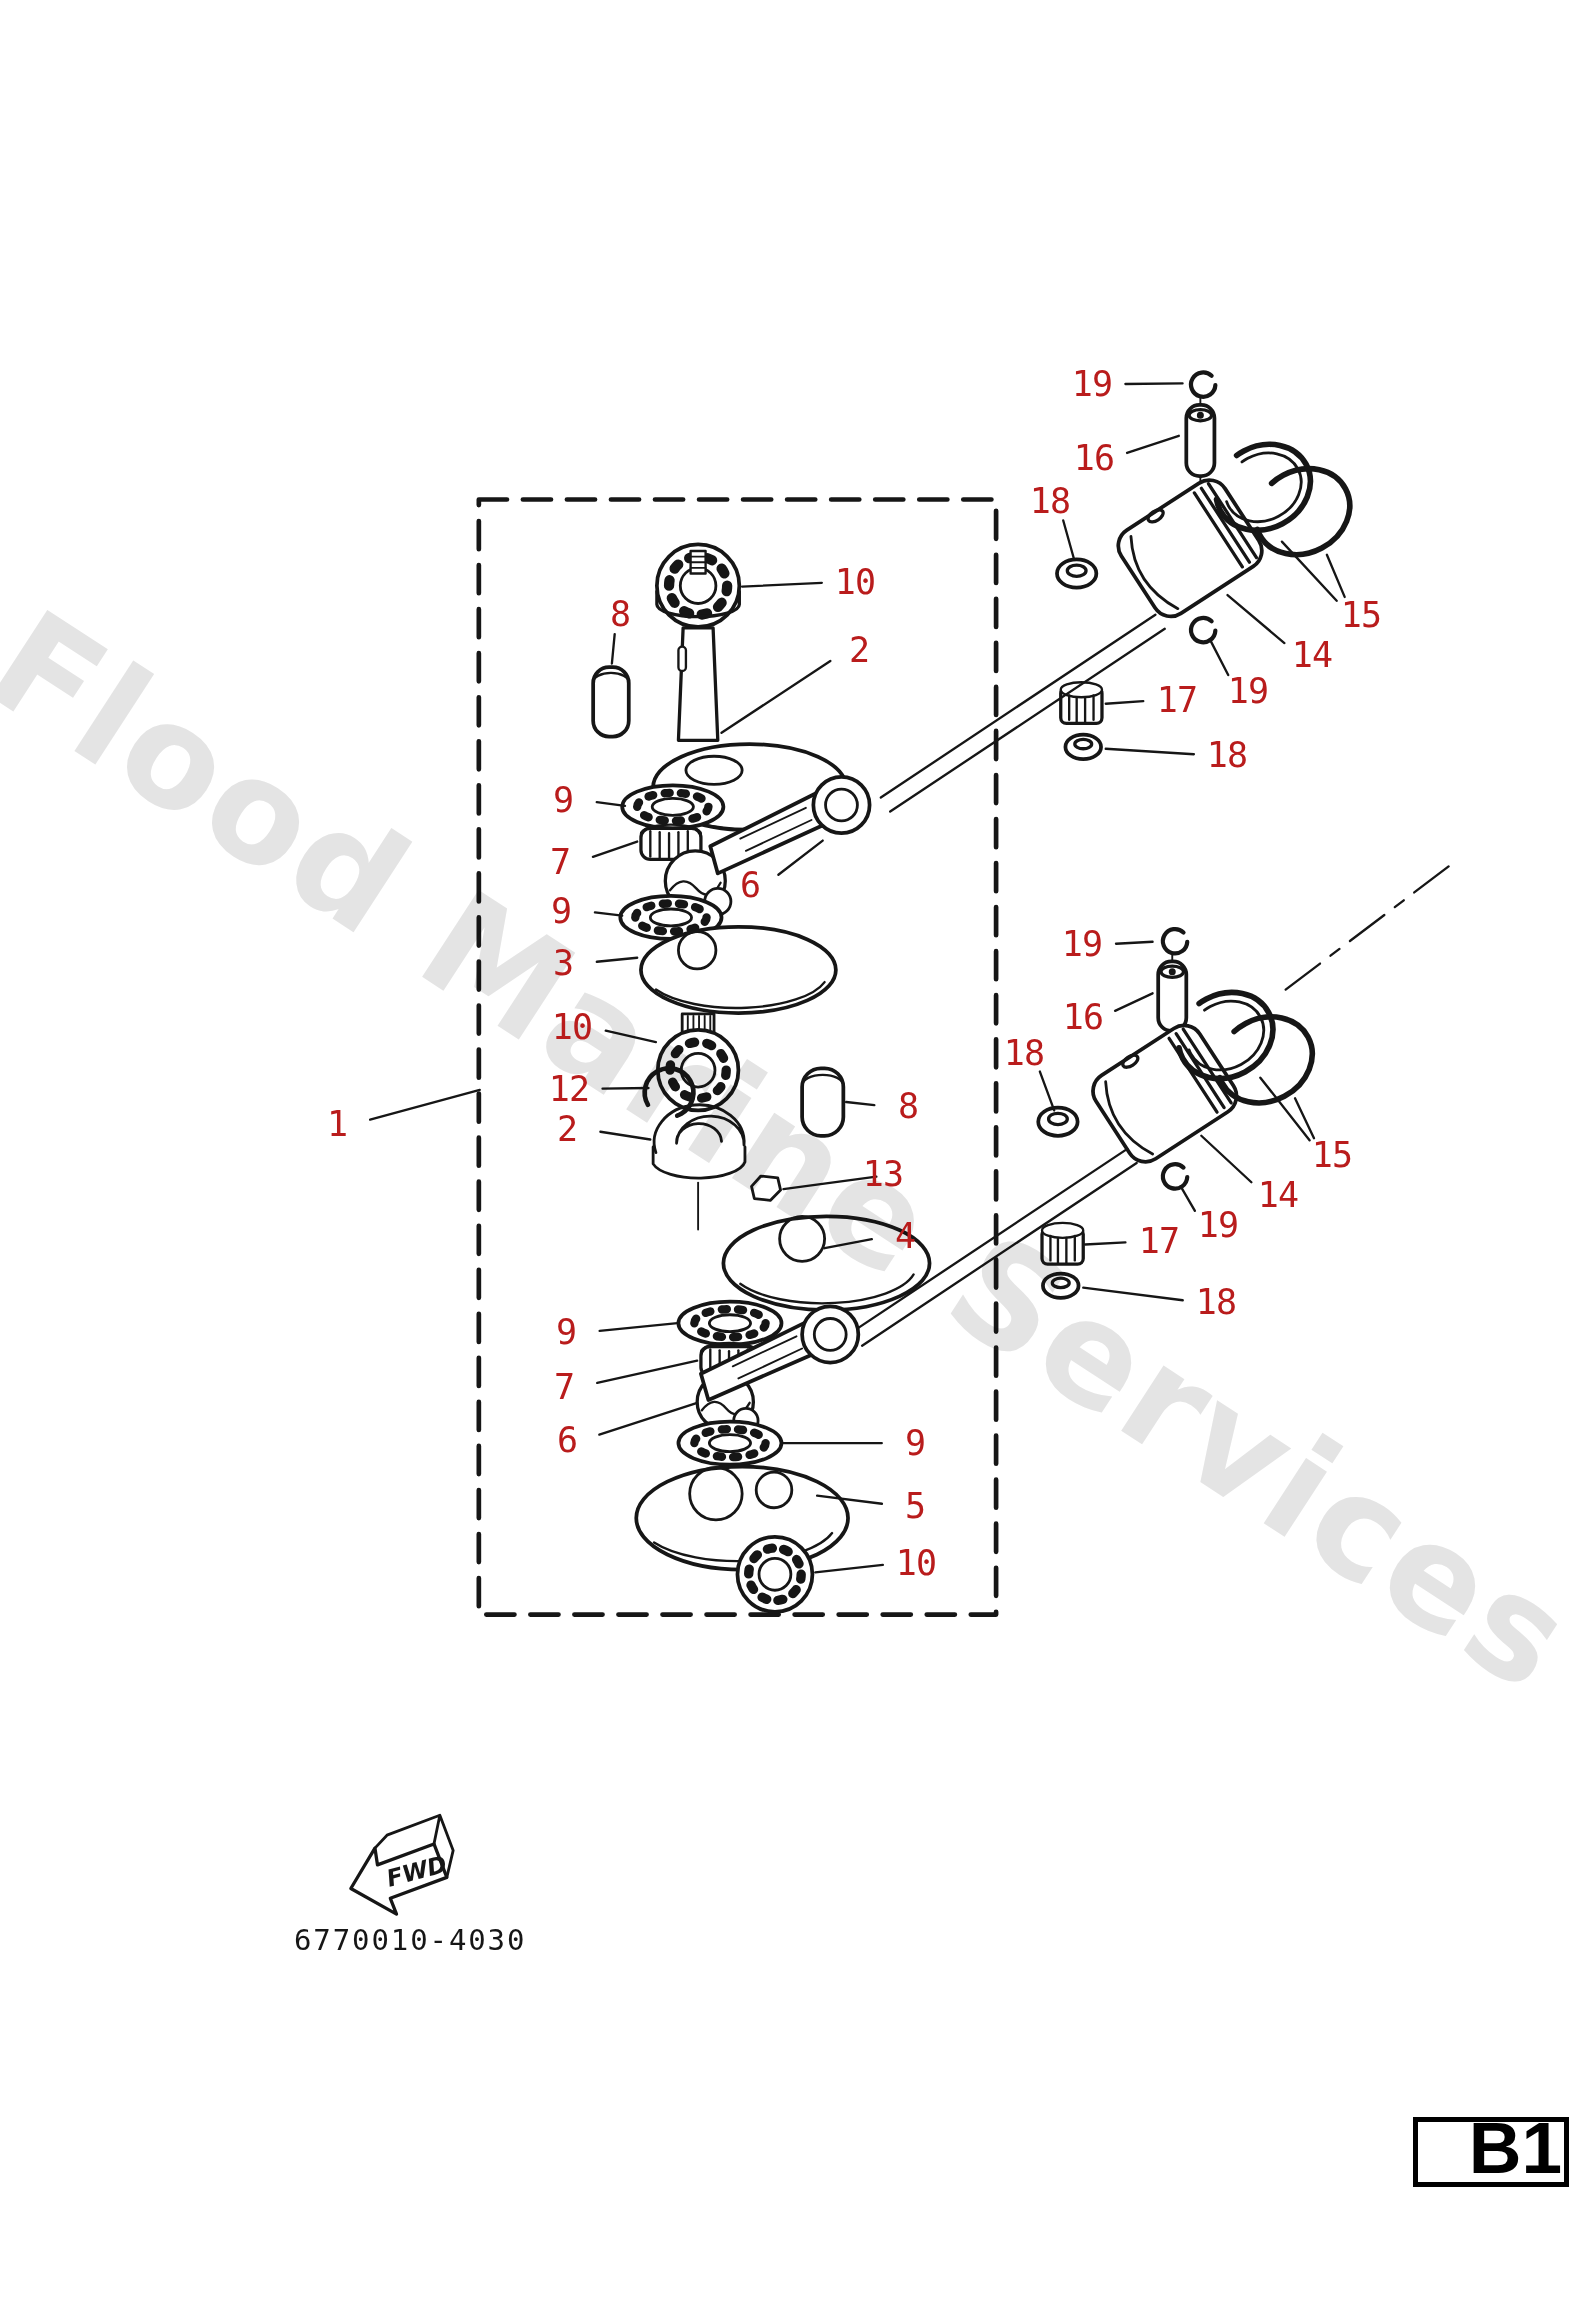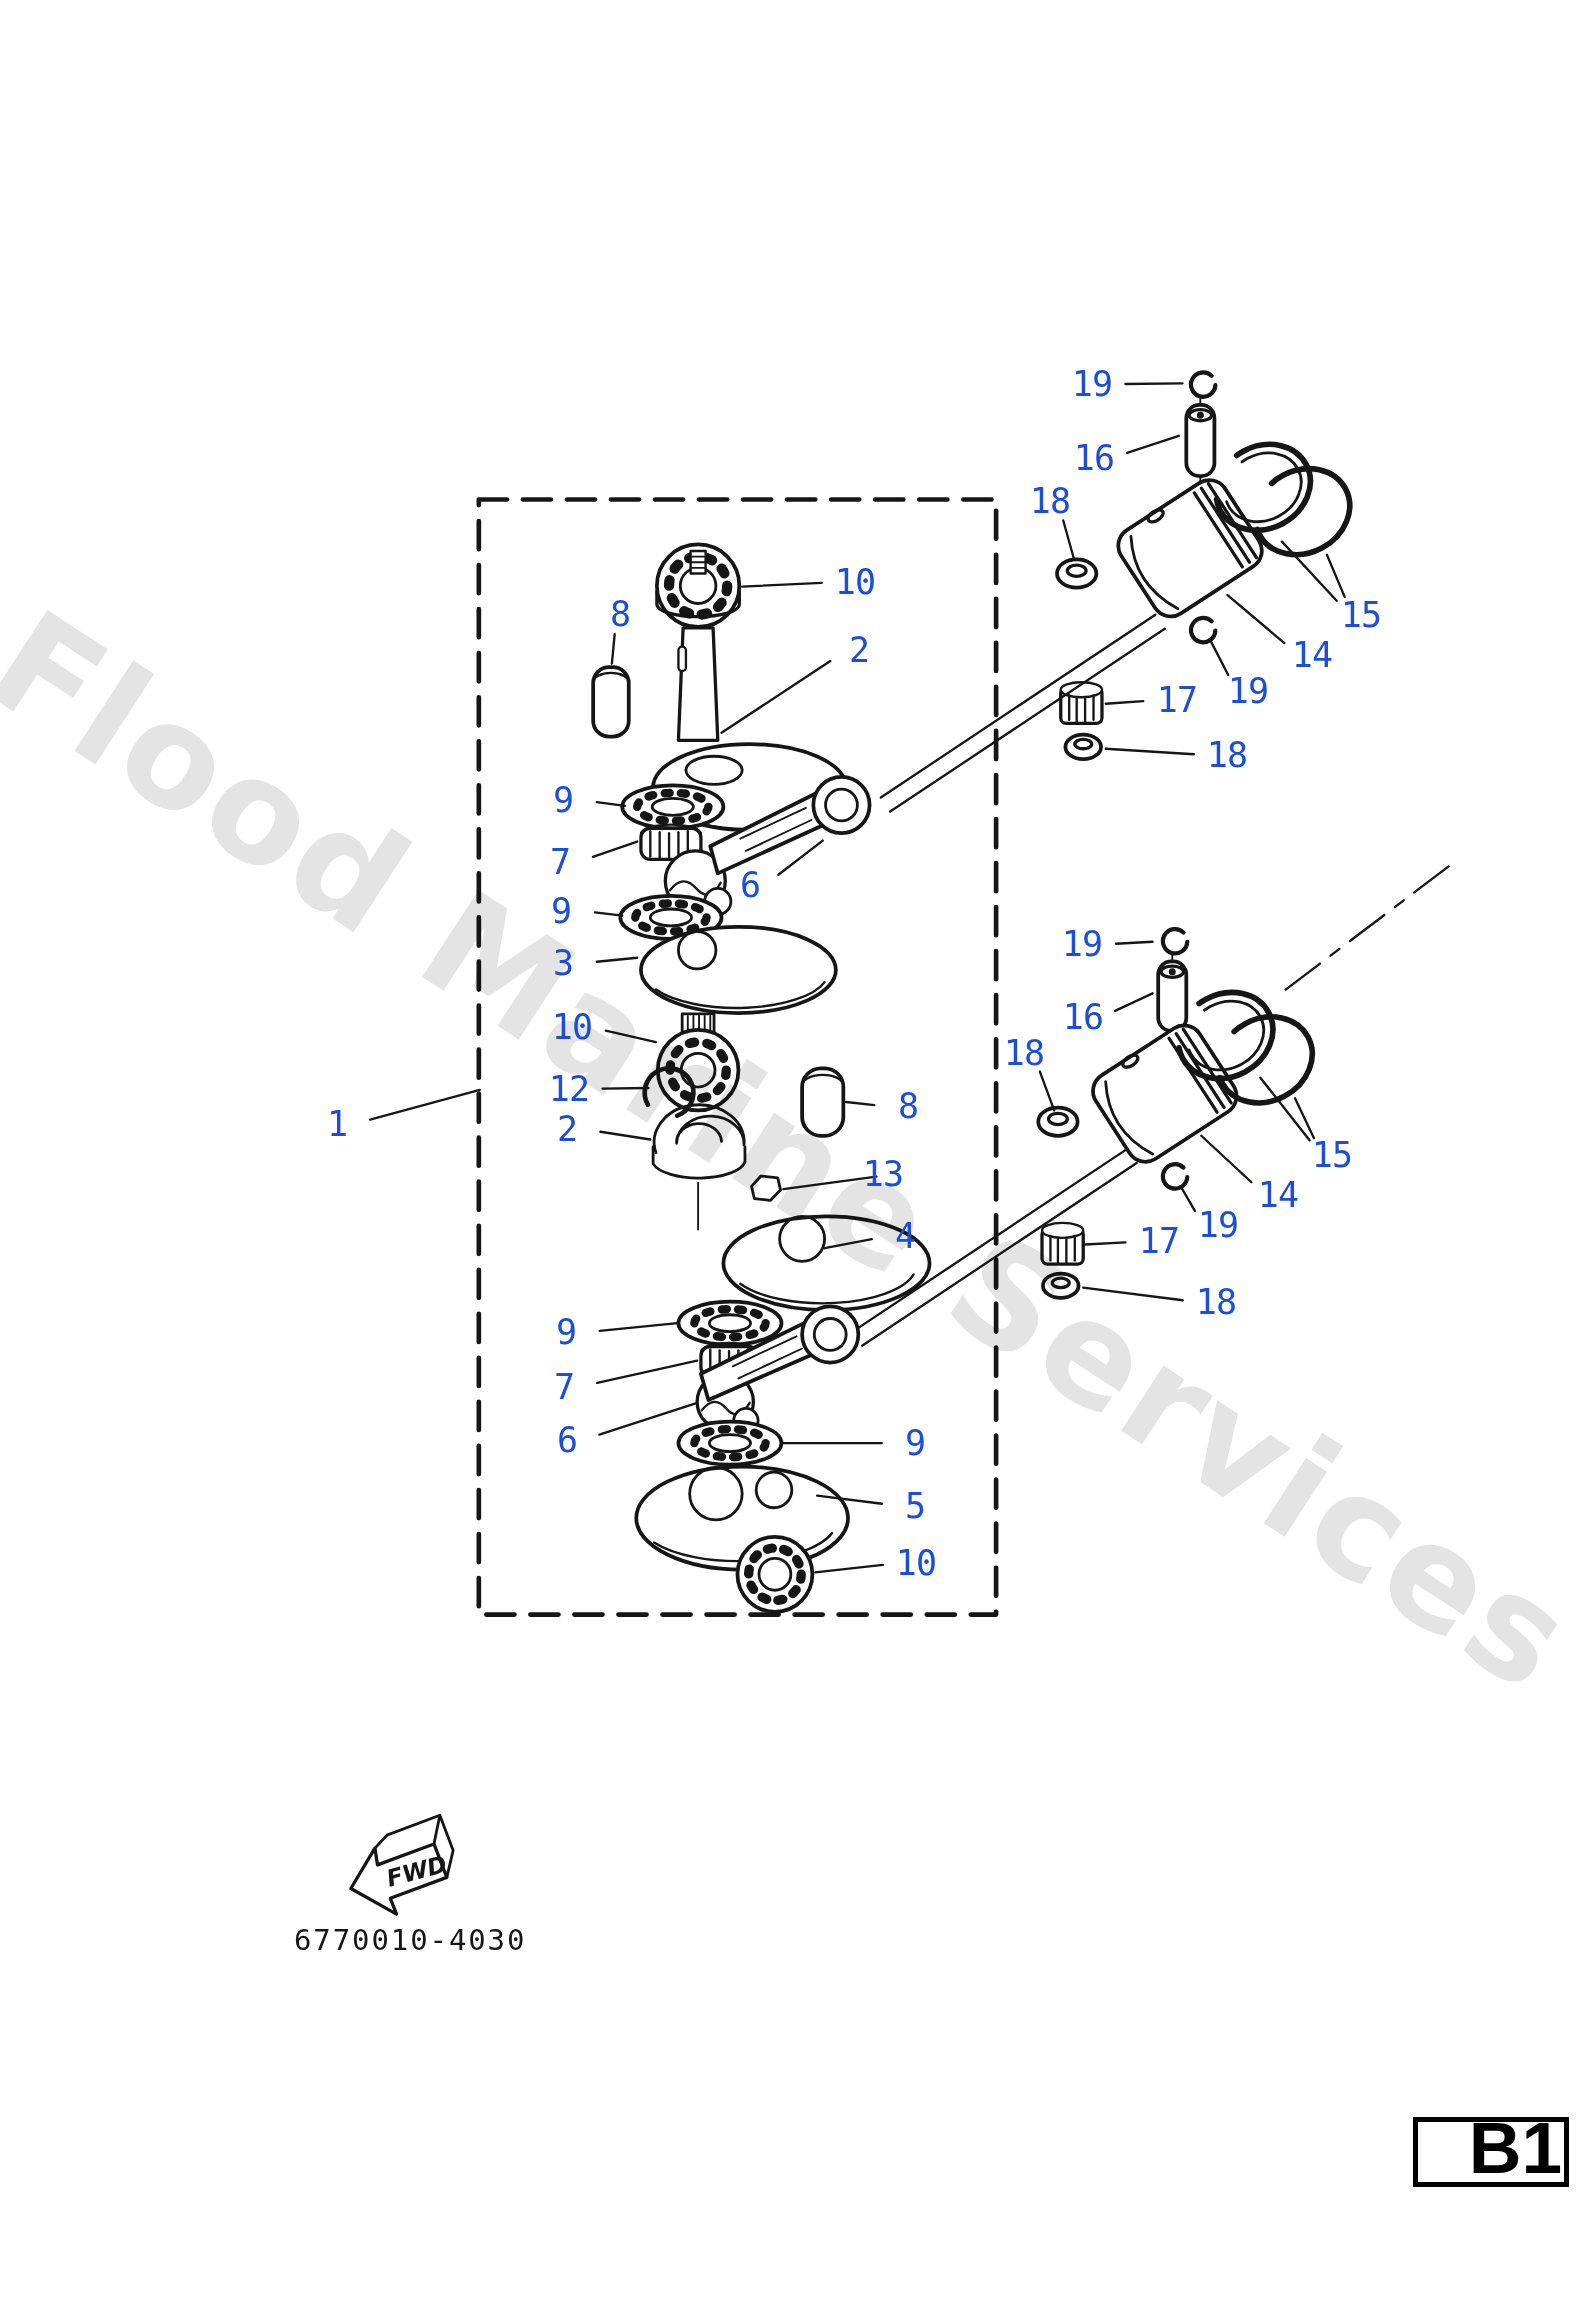--- a/index.html
+++ b/index.html
@@ -7,21 +7,21 @@
   #page{position:relative;width:1578px;height:2324px;background:#ffffff;overflow:hidden;
         font-family:"DejaVu Sans", sans-serif;}
   #art{position:absolute;left:0;top:0;width:1578px;height:2324px;z-index:1;}
   #watermark{position:absolute;left:52px;top:579px;z-index:2;white-space:nowrap;
              font-family:"DejaVu Sans", sans-serif;font-weight:700;font-size:142px;
              letter-spacing:3.7px;color:#e4e4e4;transform:rotate(33deg);transform-origin:0 0;
              mix-blend-mode:multiply;pointer-events:none;}
   #callout-layer{position:absolute;left:0;top:0;width:100%;height:100%;z-index:3;}
   .callout{position:absolute;transform:translate(-50%,-50%);
            font-family:"DejaVu Sans Mono","Liberation Mono",monospace;
-           font-size:35px;font-weight:500;color:#1d4ed8;letter-spacing:-0.9px;line-height:1;}
+           font-size:35px;font-weight:500;color:#b91c1c;letter-spacing:-0.9px;line-height:1;}
   #part-code{position:absolute;left:294px;top:1923px;z-index:3;
              font-family:"DejaVu Sans Mono","Liberation Mono",monospace;
              font-size:29px;font-weight:500;color:#161616;letter-spacing:1.9px;}
   #page-code-box{position:absolute;left:1413px;top:2117px;width:156px;height:70px;z-index:3;
                  border:5.6px solid #000;background:#fff;display:flex;align-items:flex-end;
                  justify-content:flex-end;padding:0 1.9px 1.9px 0;box-sizing:border-box;}
   #page-code-box .big{font-family:"Liberation Sans","DejaVu Sans",sans-serif;
                       font-weight:700;font-size:73px;line-height:0.88;color:#000;}
 </style>
 </head>

